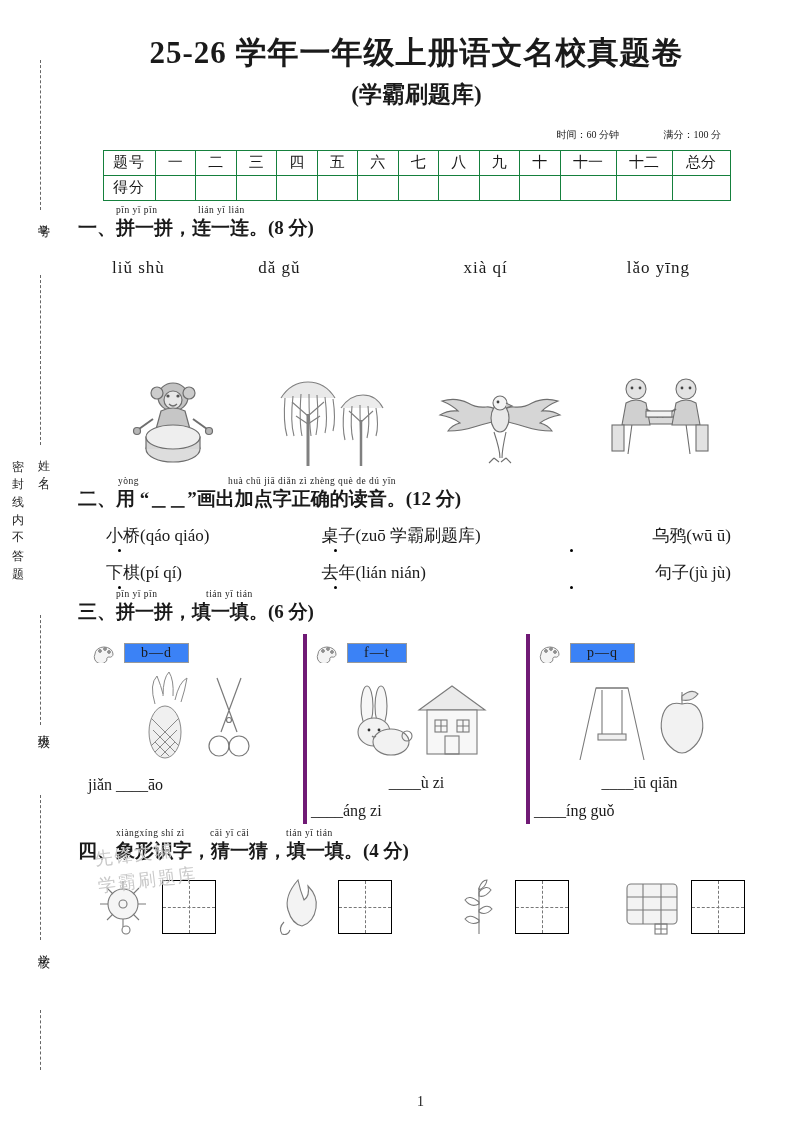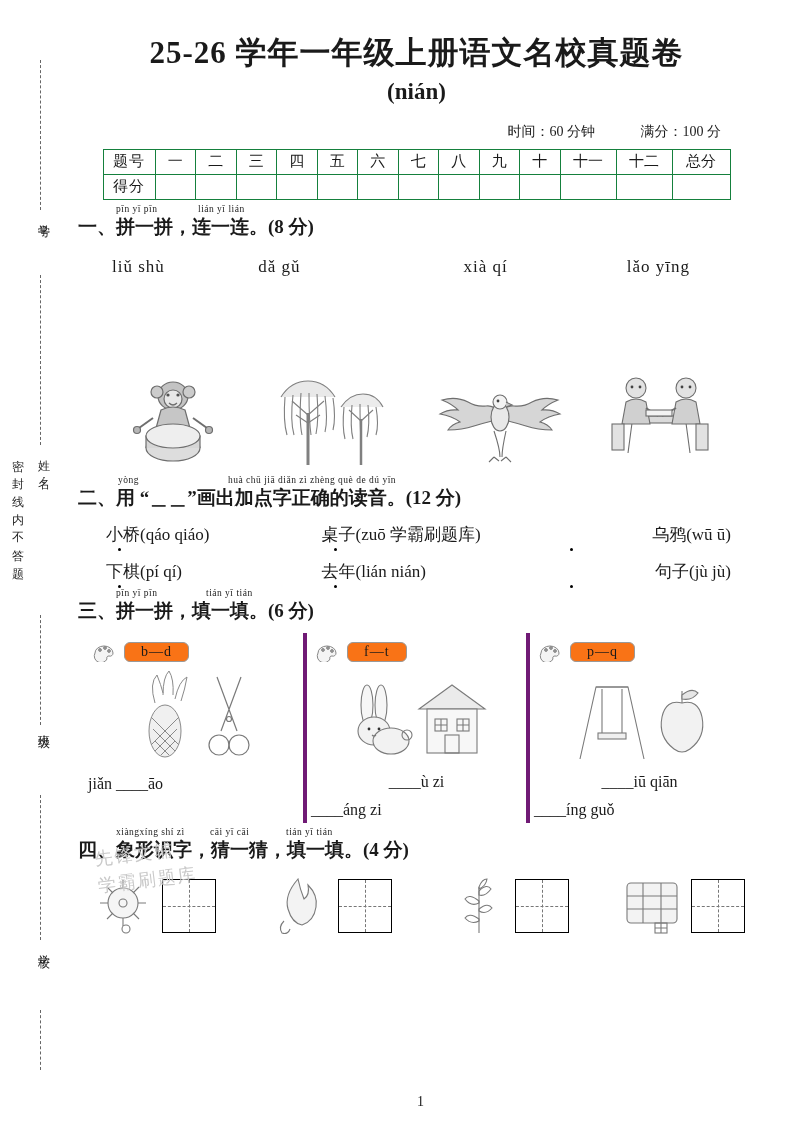--- a/index.html
+++ b/index.html
@@ -63,21 +63,21 @@
     text-align: center;
     font-size: 23px;
     font-weight: bold;
     margin-top: 6px;
   }
 
   .meta-row {
     margin-top: 18px;
     padding-right: 34px;
     text-align: right;
-    font-size: 14px;
+    font-size: 10px;
   }
   .meta-row span { margin-left: 42px; }
 
   
   table.score {
     margin: 8px auto 0 auto;
     border-collapse: collapse;
     width: 628px;
     table-layout: fixed;
   }
@@ -170,22 +170,22 @@
   .q3-col:first-child { border-left: none; }
   .q3-head {
     display: flex;
     align-items: center;
     gap: 6px;
     height: 26px;
     padding-left: 4px;
   }
   .q3-chip {
     border: 1px solid #999;
-    border-radius: 6px;
-    background: #f97316;
+    border-radius: 0;
+    background: #3b82f6;
     font-size: 14px;
     padding: 1px 16px;
     letter-spacing: 1px;
   }
   .q3-pic {
     height: 96px;
     display: flex;
     align-items: flex-end;
     justify-content: center;
     margin-top: 4px;
@@ -251,21 +251,21 @@
   <div class="dashline" style="top:555px;height:110px;"></div>
   <div class="vtext" style="top:665px;">班级：</div>
   <div class="dashline" style="top:735px;height:145px;"></div>
   <div class="vtext" style="top:885px;">学校：</div>
   <div class="dashline" style="top:950px;height:60px;"></div>
 </div>
 
 <div class="page">
 
   <div class="title">25-26 学年一年级上册语文名校真题卷</div>
-  <div class="subtitle">(nián)</div>
+  <div class="subtitle">(学霸刷题库)</div>
 
   <div class="meta-row">
     <span>时间：60 分钟</span>
     <span>满分：100 分</span>
   </div>
 
   <table class="score">
     <tbody>
         <tr>
       <td class="lbl">题号</td>

